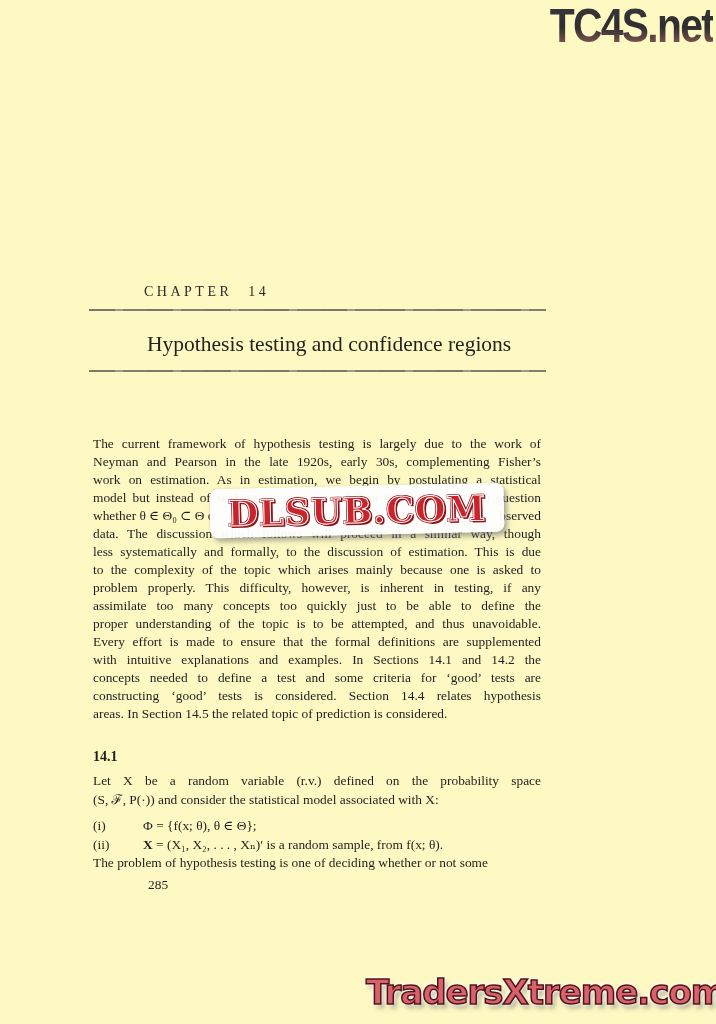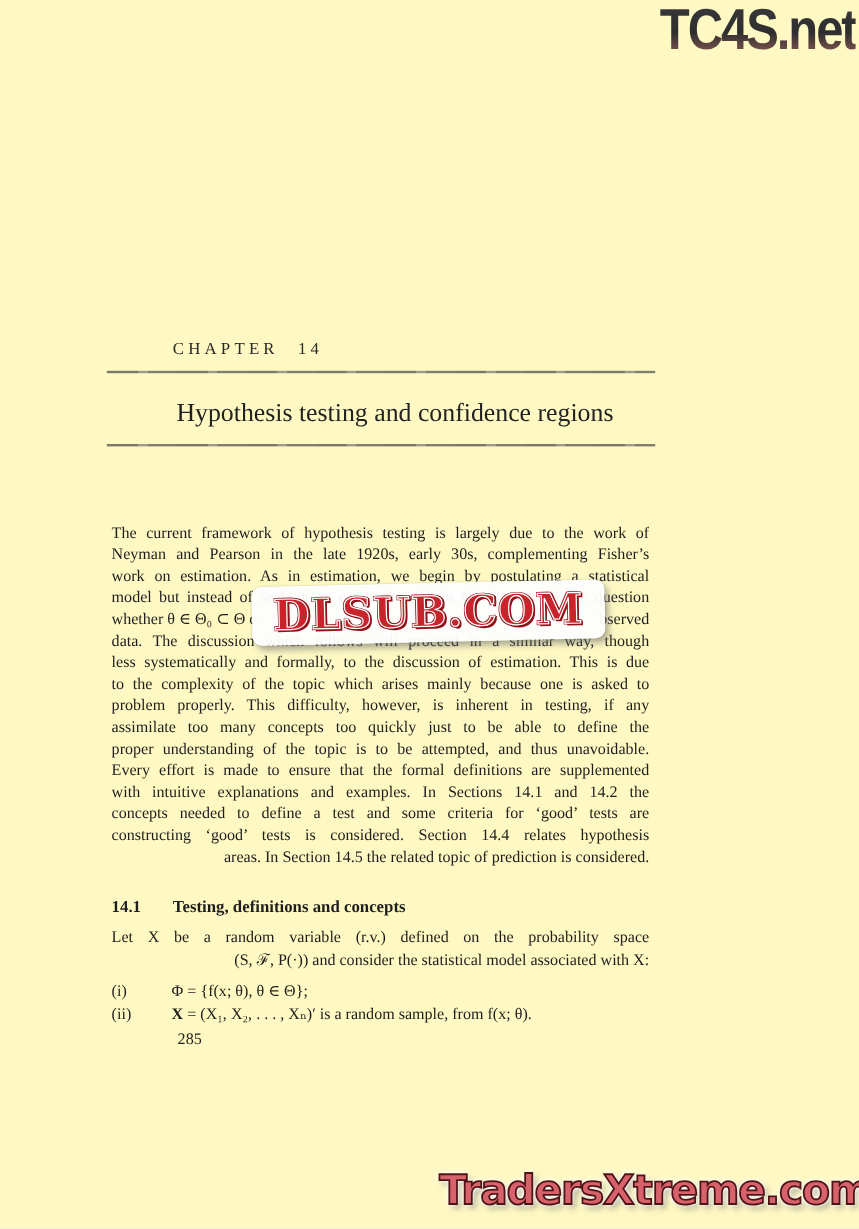--- a/index.html
+++ b/index.html
@@ -32,21 +32,21 @@
   .rule-top { top:309px; }
   .rule-bottom { top:370px; }
   .page-title {
     position:absolute; left:147px; top:332px; margin:0;
     font-size:21.5px; font-weight:normal; color:#222;
   }
 
   
   .main { position:absolute; left:93px; top:435px; width:448px; font-size:13.4px; line-height:18px; }
   .jline { text-align:justify; text-align-last:justify; height:18px; overflow:hidden; }
-  .lline { text-align:right; height:18px; overflow:hidden; }
+  .lline { text-align:left; height:18px; overflow:hidden; }
   .gap-line { display:flex; justify-content:space-between; height:18px; overflow:hidden; }
 
   .sec-head { display:flex; font-weight:bold; font-size:14px; margin-top:25px; height:18px; }
   .sec-num { width:51px; flex:none; }
 
   .sec-body { margin-top:6px; line-height:18.5px; }
   .sec-body .jline, .sec-body .lline { height:18.5px; }
 
   .item-list { margin-top:7px; line-height:19px; }
   .item { display:flex; height:19px; overflow:hidden; }
@@ -111,39 +111,39 @@
     <div class="jline">assimilate too many concepts too quickly just to be able to define the</div>
     <div class="jline">proper understanding of the topic is to be attempted, and thus unavoidable.</div>
     <div class="jline">Every effort is made to ensure that the formal definitions are supplemented</div>
     <div class="jline">with intuitive explanations and examples. In Sections 14.1 and 14.2 the</div>
     <div class="jline">concepts needed to define a test and some criteria for ‘good’ tests are</div>
     <div class="jline">constructing ‘good’ tests is considered. Section 14.4 relates hypothesis</div>
     <div class="lline">areas. In Section 14.5 the related topic of prediction is considered.</div>
 
     <div class="sec-head">
       <span class="sec-num">14.1</span>
-      <span>Testing, definitions and concepts</span>
     </div>
 
     <div class="sec-body">
       <div class="jline">Let X be a random variable (r.v.) defined on the probability space</div>
       <div class="lline">(S, ℱ, P(·)) and consider the statistical model associated with X:</div>
     </div>
 
     <div class="item-list">
       <div class="item">
         <span class="item-label">(i)</span>
         <span>Φ = {f(x; θ), θ ∈ Θ};</span>
       </div>
       <div class="item">
         <span class="item-label">(ii)</span>
         <span><span class="item-lead">X</span><span> = (X₁, X₂, . . . , Xₙ)′ is a random sample, from f(x; θ).</span></span>
       </div>
     </div>
 
+    <div class="closing">The problem of hypothesis testing is one of deciding whether or not some</div>
 
     <div class="pagenum">285</div>
   </div>
 
   <div class="wm-dlsub">
     <span>DLSUB.COM</span>
   </div>
 
   <div class="wm-traders">TradersXtreme.com</div>
 

